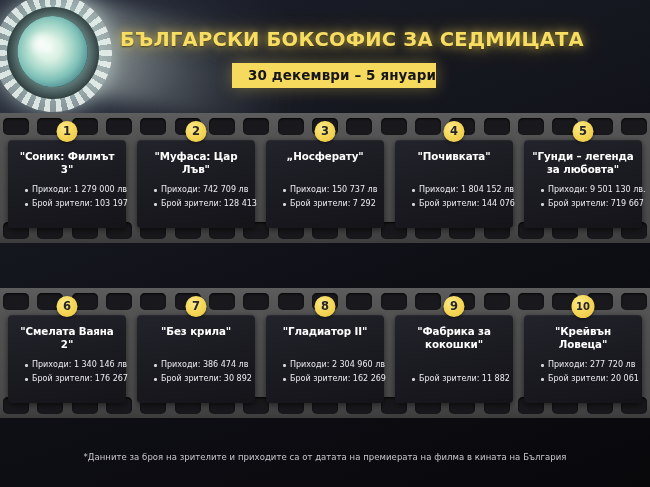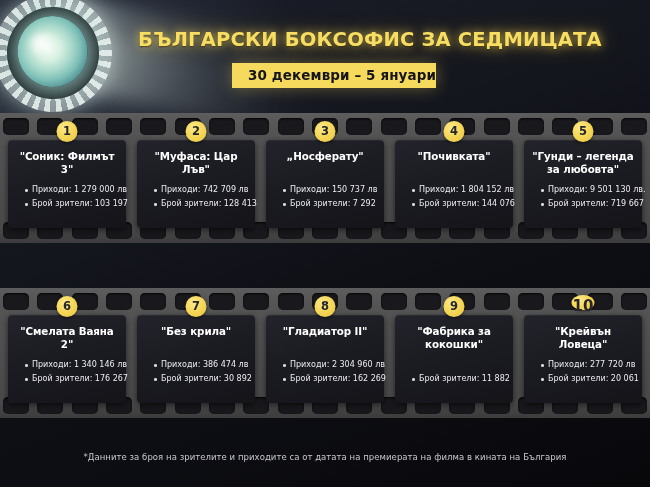--- a/index.html
+++ b/index.html
@@ -92,21 +92,21 @@
     position: absolute;
     left: 0; top: 0;
     width: 650px;
     height: 115px;
   }
   .title {
     position: absolute;
     left: 120px;
     top: 28px;
     width: 500px;
-    text-align: center;
+    text-align: left;
     color: #F7DE63;
     font-size: 19.5px;
     font-weight: bold;
     letter-spacing: 0.2px;
     text-shadow: 0 0 10px rgba(245,215,90,0.75), 0 0 22px rgba(240,200,70,0.45), 0 1px 2px rgba(0,0,0,0.8);
     white-space: nowrap;
   }
   .date-banner {
     position: absolute;
     left: 232px;
@@ -184,21 +184,21 @@
     height: 21px;
     border-radius: 50%;
     background: radial-gradient(circle at 38% 32%, #FCE98A 0%, #F6D85A 45%, #E8C33F 100%);
     color: #26262c;
     font-size: 11.5px;
     font-weight: bold;
     line-height: 21px;
     text-align: center;
     box-shadow: 0 1px 3px rgba(0,0,0,0.55);
   }
-  .badge.wide { width: 23px; height: 15px; line-height: 23px; top: -20px; font-size: 15px; }
+  .badge.wide { width: 23px; height: 23px; line-height: 23px; top: -20px; font-size: 10px; }
 
   .film-title {
     color: #ffffff;
     font-size: 10.3px;
     font-weight: bold;
     text-align: center;
     line-height: 1.22;
     margin: 3px 0 0 0;
     letter-spacing: -0.1px;
   }

